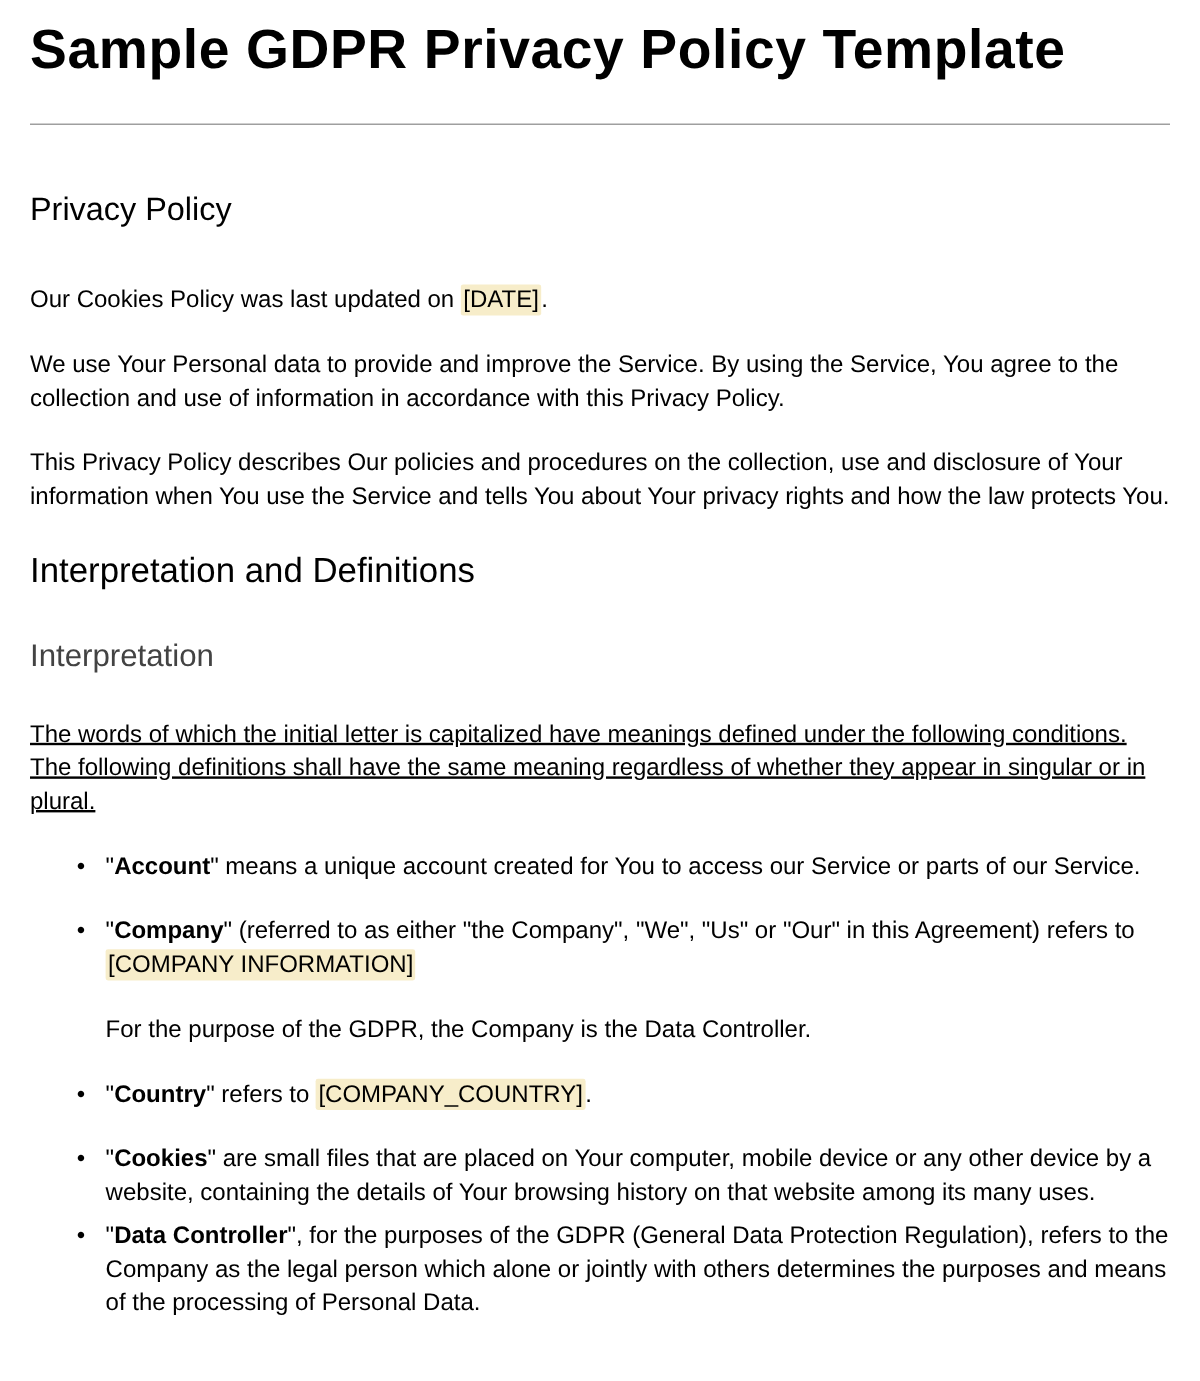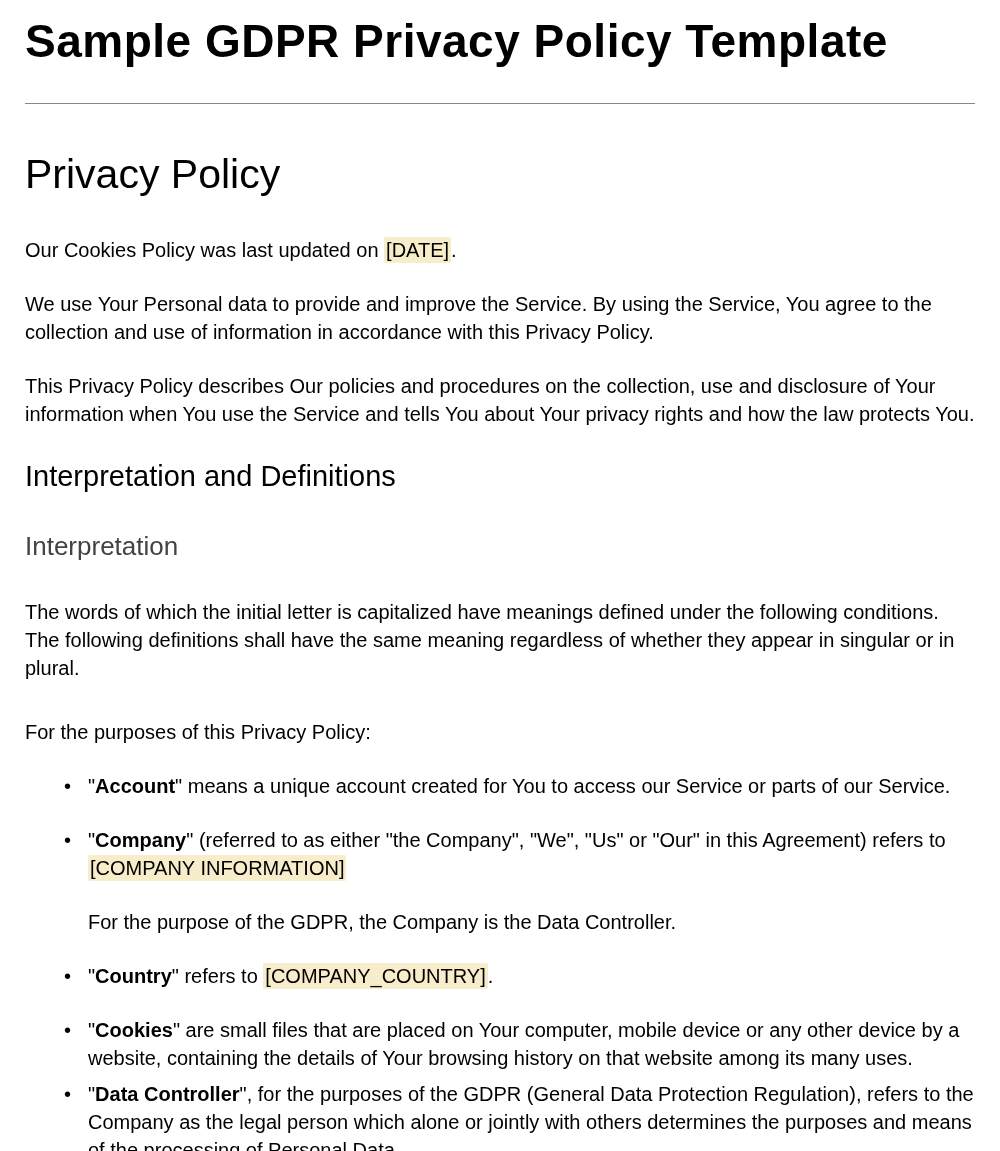--- a/index.html
+++ b/index.html
@@ -21,21 +21,21 @@
     font-weight: 700;
     letter-spacing: 0.5px;
     margin: 0;
   }
   hr.divider {
     border: none;
     border-top: 1px solid var(--divider-color, #888888);
     margin: 34px 0 0 0;
   }
   .policy-heading {
-    font-size: 41px;
+    font-size: 27px;
     line-height: 44px;
     font-weight: 400;
     margin: 48px 0 16px 0;
   }
   p { margin: 26px 0 0 0; }
   p.updated { margin-top: 40px; }
 
   .section-heading {
     font-size: 29px;
     line-height: 36px;
@@ -43,21 +43,21 @@
     margin: 30px 0 0 0;
   }
   .sub-heading {
     font-size: 26px;
     line-height: 32px;
     font-weight: 400;
     color: var(--subheading-color, #434343);
     margin: 30px 0 0 0;
   }
   .sub-heading.after-heading { margin-top: 36px; }
-  p.after-subheading { margin-top: 36px; }
+  p.after-subheading { margin-top: 36px; text-decoration: underline; }
 
   ul.definitions-list {
     list-style: none;
     margin: 26px 0 0 0;
     padding: 0 0 0 63px;
   }
   ul.definitions-list li { position: relative; margin: 0; }
   ul.definitions-list li + li { margin-top: 26px; }
   ul.definitions-list li.clipped { margin-top: 8px; }
   .bullet {
@@ -92,21 +92,20 @@
 
   <p>This Privacy Policy describes Our policies and procedures on the collection, use and disclosure of Your information when You use the Service and tells You about Your privacy rights and how the law protects You.</p>
 
   <h3 class="section-heading">Interpretation and Definitions</h3>
 
   <h4 class="sub-heading after-heading">Interpretation</h4>
 
   <p class="after-subheading">The words of which the initial letter is capitalized have meanings defined under the following conditions. The following definitions shall have the same meaning regardless of whether they appear in singular or in plural.</p>
 
 
-  <p class="after-subheading">For the purposes of this Privacy Policy:</p>
 
   <ul class="definitions-list" id="definitions-list">
       <li><span class="bullet">•</span><span>"</span><strong>Account</strong><span>" means a unique account created for You to access our Service or parts of our Service.</span></li>
       <li><span class="bullet">•</span><span>"</span><strong>Company</strong><span>" (referred to as either "the Company", "We", "Us" or "Our" in this Agreement) refers to </span><mark class="hl">[COMPANY INFORMATION]</mark><p class="note">For the purpose of the GDPR, the Company is the Data Controller.</p></li>
       <li><span class="bullet">•</span><span>"</span><strong>Country</strong><span>" refers to </span><mark class="hl">[COMPANY_COUNTRY]</mark><span>.</span></li>
       <li><span class="bullet">•</span><span>"</span><strong>Cookies</strong><span>" are small files that are placed on Your computer, mobile device or any other device by a website, containing the details of Your browsing history on that website among its many uses.</span></li>
       <li class="clipped"><span class="bullet">•</span><span>"</span><strong>Data Controller</strong><span>", for the purposes of the GDPR (General Data Protection Regulation), refers to the Company as the legal person which alone or jointly with others determines the purposes and means of the processing of Personal Data.</span></li>
     </ul>
 
 </div>

